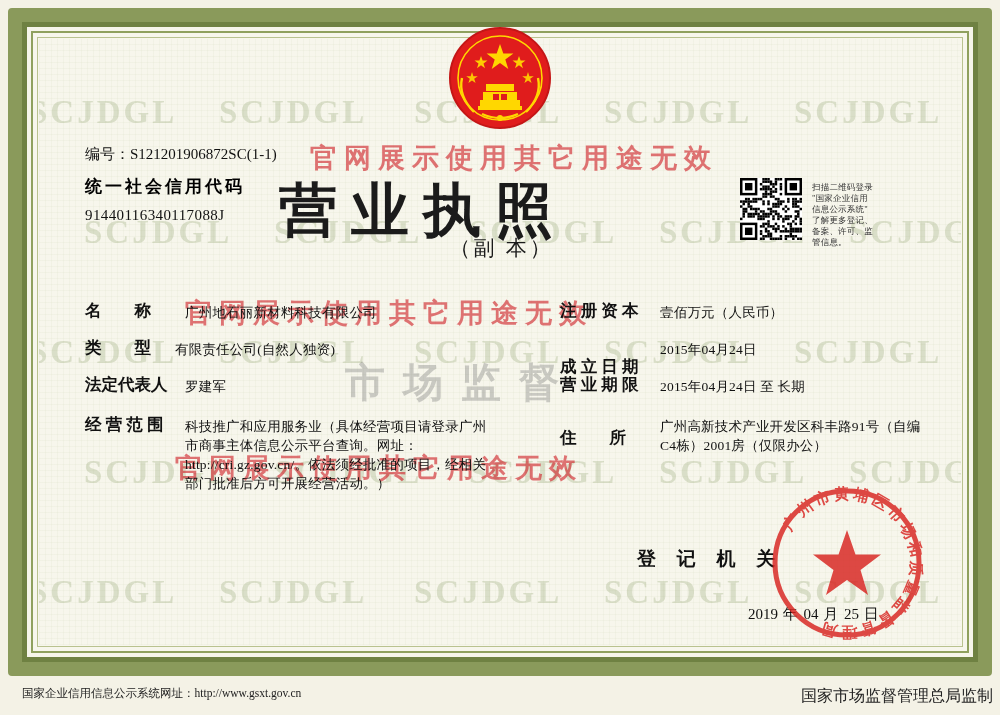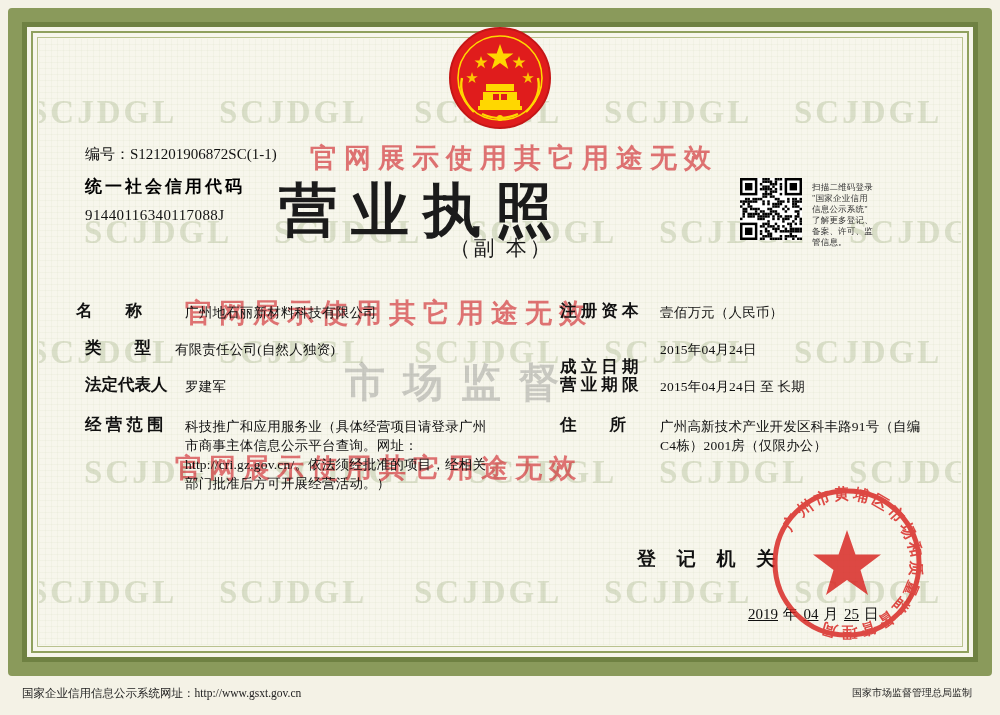--- a/index.html
+++ b/index.html
@@ -205,21 +205,21 @@
   }
 
   .date-line {
     position: absolute;
     left: 748px; top: 605px;
     font-size: 15px;
     color: #111;
     z-index: 5;
     letter-spacing: 1px;
   }
-  .date-line span.num { letter-spacing: 0px; text-decoration: underline; }
+  .date-line span.num { letter-spacing: 0px; }
 
   
   .seal {
     position: absolute;
     left: 762px; top: 478px;
     width: 170px; height: 170px;
     z-index: 7;
     opacity: 0.82;
   }
 
@@ -241,22 +241,22 @@
     position: absolute;
     left: 0; top: 0px;
     width: 1000px;
     text-align: center;
     font-size: 11.5px;
     line-height: 15px;
     color: #222;
   }
   .foot-right {
     position: absolute;
-    right: 28px; top: 6px;
-    font-size: 10px;
+    right: 7px; top: 6px;
+    font-size: 16px;
     color: #222;
   }
 </style>
 </head>
 <body>
 
 <div id="license">
 
   <div class="border-outer"></div>
   <div class="border-mid"></div>
@@ -570,42 +570,42 @@
       </svg>
   </div>
   <div class="qr-note" style="white-space:pre-line;">扫描二维码登录
 "国家企业信用
 信息公示系统"
 了解更多登记、
 备案、许可、监
 管信息。</div>
 
   <div class="fields">
-    <div class="f-label" style="left:76px; top:300px;">名　　称</div>
+    <div class="f-label" style="left:85px; top:300px;">名　　称</div>
     <div class="f-value" style="left:185px; top:303px; width:300px;">广州地石丽新材料科技有限公司</div>
 
     <div class="f-label" style="left:85px; top:337px;">类　　型</div>
     <div class="f-value" style="left:175px; top:340px; width:300px;">有限责任公司(自然人独资)</div>
 
     <div class="f-label" style="left:85px; top:374px;">法定代表人</div>
     <div class="f-value" style="left:185px; top:377px; width:300px;">罗建军</div>
 
     <div class="f-label" style="left:85px; top:414px;">经 营 范 围</div>
     <div class="f-value" style="left:185px; top:417px; width:305px;">科技推广和应用服务业（具体经营项目请登录广州市商事主体信息公示平台查询。网址：http://cri.gz.gov.cn/。依法须经批准的项目，经相关部门批准后方可开展经营活动。）</div>
 
     <div class="f-label" style="left:560px; top:300px;">注 册 资 本</div>
     <div class="f-value" style="left:660px; top:303px; width:270px;">壹佰万元（人民币）</div>
 
     <div class="f-label" style="left:560px; top:356px;">成 立 日 期</div>
     <div class="f-value" style="left:660px; top:340px; width:270px;">2015年04月24日</div>
 
     <div class="f-label" style="left:560px; top:374px;">营 业 期 限</div>
     <div class="f-value" style="left:660px; top:377px; width:270px;">2015年04月24日 至 长期</div>
 
-    <div class="f-label" style="left:560px; top:414px;">住　　所</div>
+    <div class="f-label" style="left:560px; top:427px;">住　　所</div>
     <div class="f-value" style="left:660px; top:417px; width:270px;">广州高新技术产业开发区科丰路91号（自编C4栋）2001房（仅限办公）</div>
   </div>
 
   <div class="reg-org">登 记 机 关</div>
 
   <div class="seal">
     <svg viewBox="0 0 170 170" width="170" height="170">
       <defs>
         <path id="sealArc" d="M 85,85 m -64,0 a 64,64 0 1,1 128,0 a 64,64 0 1,1 -128,0"></path>
       </defs>

